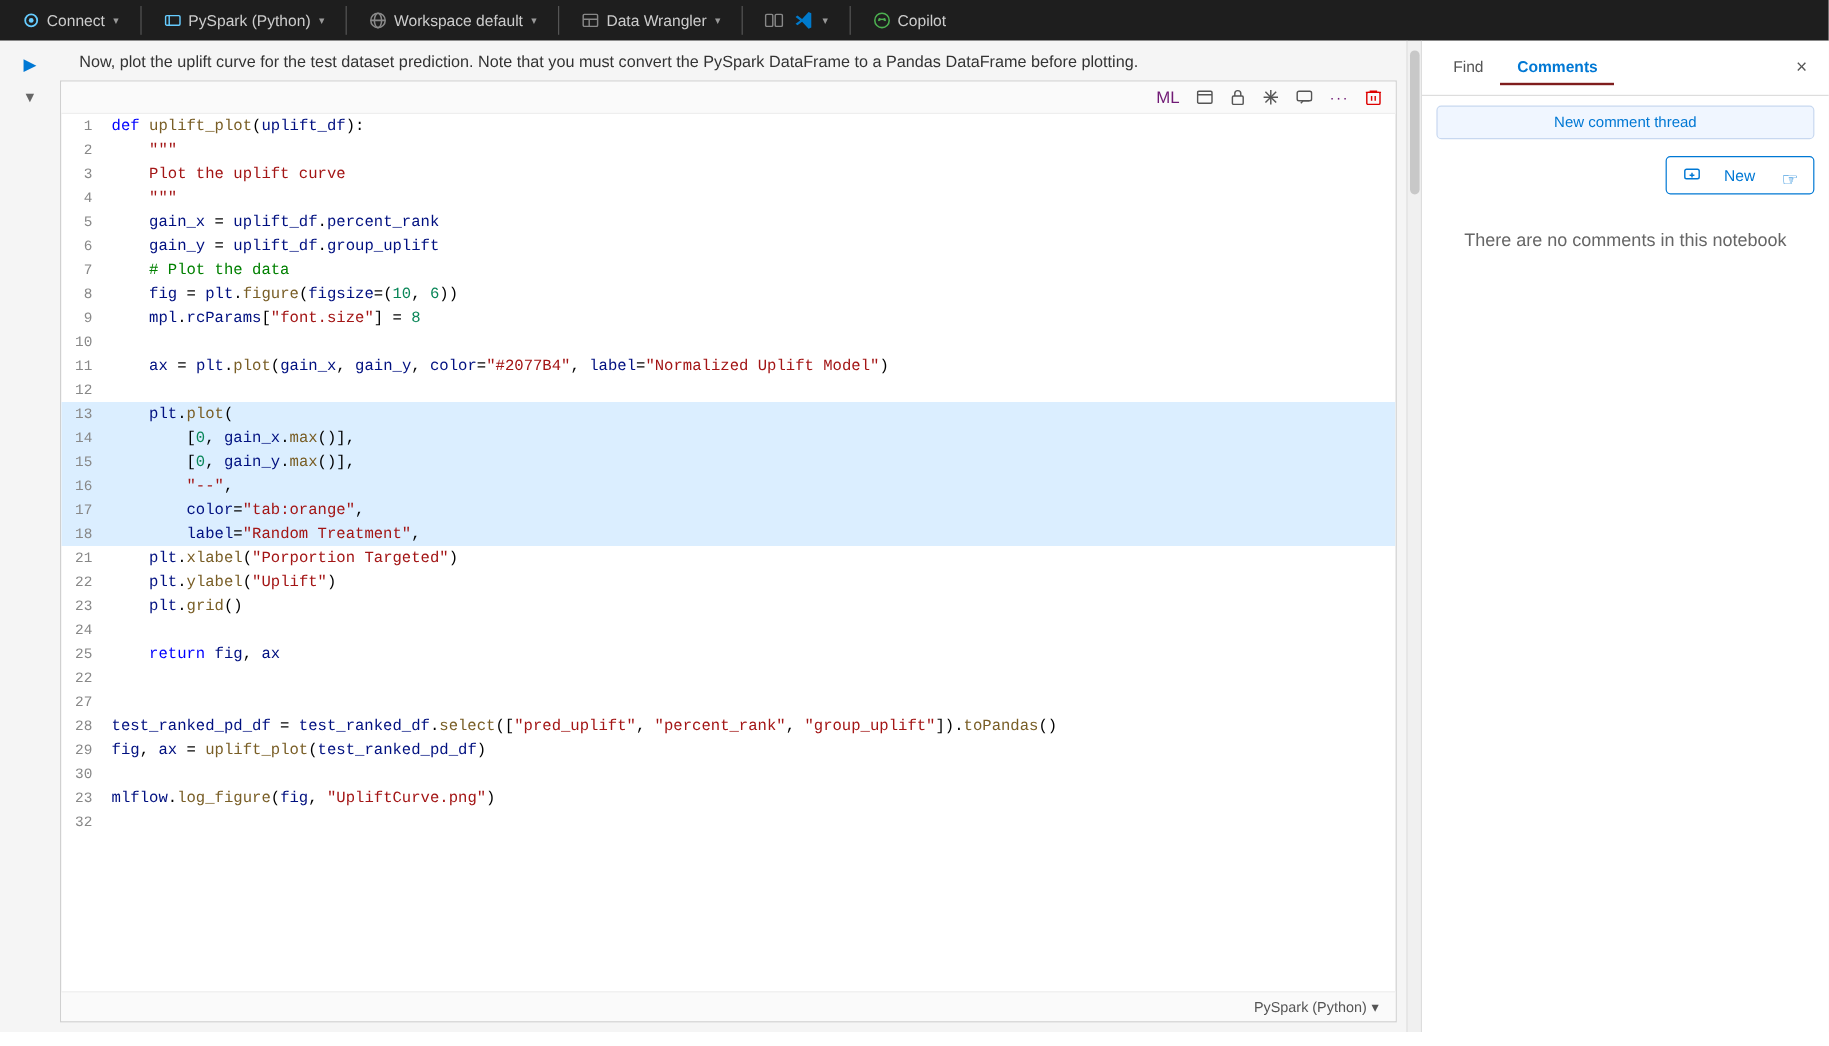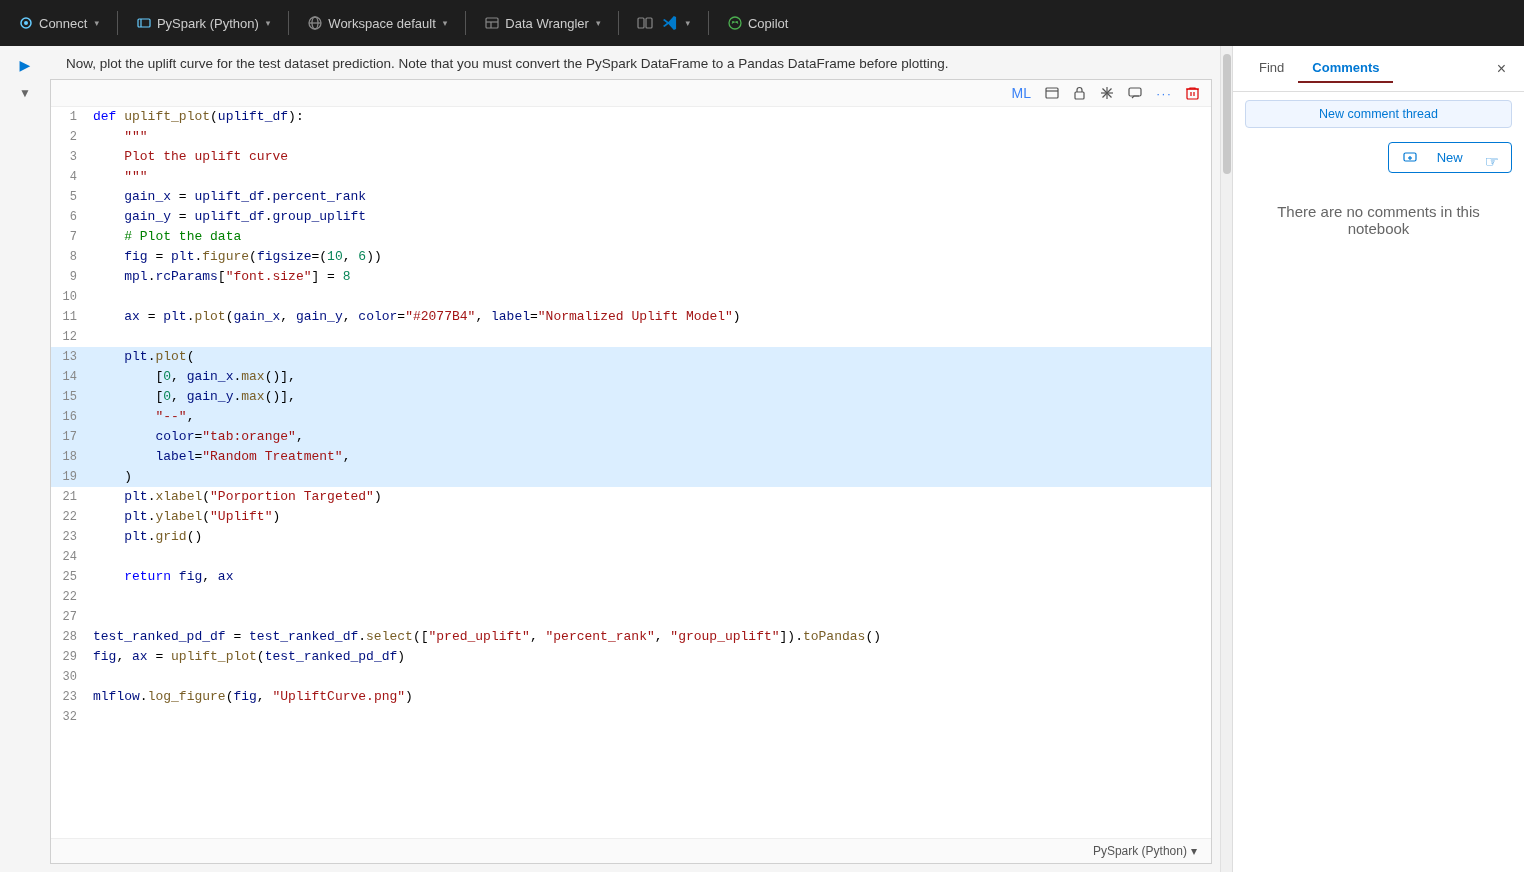--- a/index.html
+++ b/index.html
@@ -2,21 +2,21 @@
 <html><head>
   <meta charset="utf-8">
   <style>
     * { box-sizing: border-box; margin: 0; padding: 0; }
     body { font-family: 'Segoe UI', Arial, sans-serif; background: #fff; width: 1524px; height: 872px; overflow: hidden; }
 
     
     .topbar {
       display: flex;
       align-items: center;
-      height: 46px;
+      height: 34px;
       background: #1e1e1e;
       color: #ccc;
       padding: 0 8px;
       gap: 4px;
     }
     .topbar-item {
       display: flex;
       align-items: center;
       gap: 5px;
       padding: 4px 10px;
@@ -111,21 +111,21 @@
       justify-content: flex-end;
       padding: 3px 8px;
       gap: 6px;
       background: #fafafa;
       border-bottom: 1px solid #eee;
     }
     .cell-toolbar-btn {
       background: none;
       border: none;
       cursor: pointer;
-      color: #3b82f6;
+      color: #701a75;
       font-size: 14px;
       padding: 2px 4px;
       border-radius: 3px;
       display: flex;
       align-items: center;
       justify-content: center;
     }
 
     
     .code-area {
@@ -200,21 +200,21 @@
     .scrollbar-thumb {
       width: 8px;
       height: 120px;
       background: #c8c8c8;
       border-radius: 4px;
       margin-top: 8px;
     }
 
     
     .right-panel {
-      width: 292px;
+      width: 340px;
       background: #fff;
       border-left: 1px solid #ddd;
       display: flex;
       flex-direction: column;
     }
     .right-panel-header {
       display: flex;
       align-items: center;
       justify-content: space-between;
       padding: 8px 12px;
@@ -504,24 +504,20 @@
             <span class="line-content">        <span class="str">"--"</span>,</span>
           </div>
           <div class="code-line selected">
             <span class="line-num">17</span>
             <span class="line-content">        <span class="param">color</span>=<span class="str">"tab:orange"</span>,</span>
           </div>
           <div class="code-line selected">
             <span class="line-num">18</span>
             <span class="line-content">        <span class="param">label</span>=<span class="str">"Random Treatment"</span>,</span>
           </div>
-          <div class="code-line selected">
-            <span class="line-num">19</span>
-            <span class="line-content">    )</span>
-          </div>
           <div class="code-line">
             <span class="line-num">21</span>
             <span class="line-content">    <span class="param">plt</span>.<span class="fn">xlabel</span>(<span class="str">"Porportion Targeted"</span>)</span>
           </div>
           <div class="code-line">
             <span class="line-num">22</span>
             <span class="line-content">    <span class="param">plt</span>.<span class="fn">ylabel</span>(<span class="str">"Uplift"</span>)</span>
           </div>
           <div class="code-line">
             <span class="line-num">23</span>

